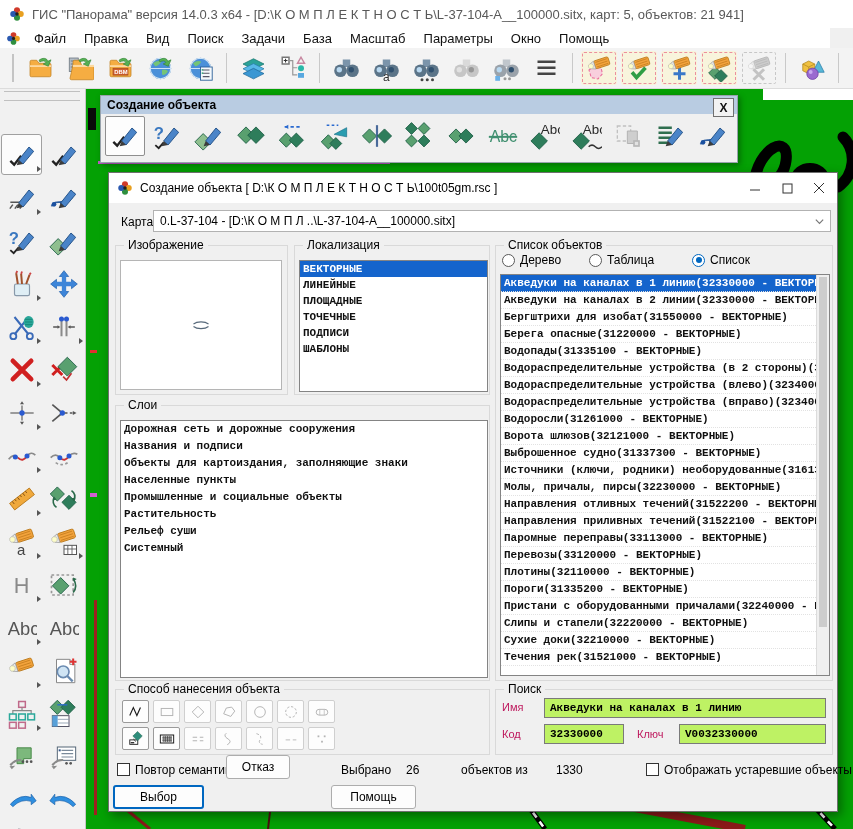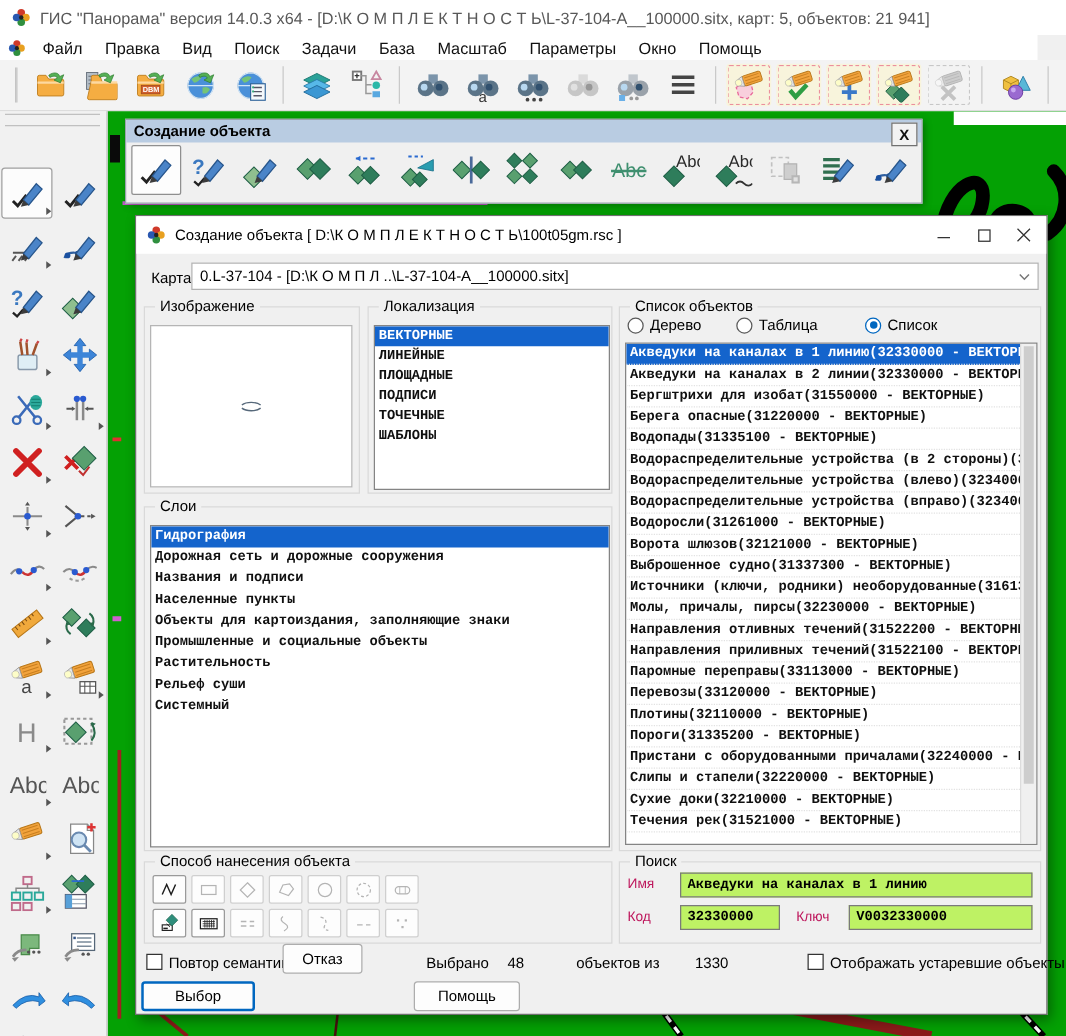--- a/index.html
+++ b/index.html
@@ -992,22 +992,22 @@
       </span>
     </div>
   </div>
 
   <div class="gb" id="gb-local">
     <span class="gb-t">Локализация</span>
     <div id="local-list">
         <div class="mrow mrow16 sel">ВЕКТОРНЫЕ</div>
         <div class="mrow mrow16">ЛИНЕЙНЫЕ</div>
         <div class="mrow mrow16">ПЛОЩАДНЫЕ</div>
+        <div class="mrow mrow16">ТОЧЕЧНЫЕ</div>
         <div class="mrow mrow16">ПОДПИСИ</div>
-        <div class="mrow mrow16">ТОЧЕЧНЫЕ</div>
         <div class="mrow mrow16">ШАБЛОНЫ</div>
       </div>
   </div>
 
   <div class="gb" id="gb-objects">
     <span class="gb-t">Список объектов</span>
     <div class="radio-row">
       <span class="radio-item" style="left:6px">
         <span class="rad"></span>
         <span>Дерево</span>
@@ -1049,25 +1049,24 @@
         </div>
       <div id="obj-scroll">
         <div id="obj-thumb"></div>
       </div>
     </div>
   </div>
 
   <div class="gb" id="gb-layers">
     <span class="gb-t">Слои</span>
     <div id="layer-list">
-        <div class="mrow sel">Гидрография</div>
         <div class="mrow">Дорожная сеть и дорожные сооружения</div>
         <div class="mrow">Названия и подписи</div>
+        <div class="mrow">Объекты для картоиздания, заполняющие знаки</div>
         <div class="mrow">Населенные пункты</div>
-        <div class="mrow">Объекты для картоиздания, заполняющие знаки</div>
         <div class="mrow">Промышленные и социальные объекты</div>
         <div class="mrow">Растительность</div>
         <div class="mrow">Рельеф суши</div>
         <div class="mrow">Системный</div>
       </div>
   </div>
 
   <div class="gb" id="gb-method">
     <span class="gb-t">Способ нанесения объекта</span>
     <div class="mth-row" style="top:10px">
@@ -1187,21 +1186,21 @@
     <input class="s-input" style="left: 48px; top: 8px; width: 282px;" value="Акведуки на каналах в 1 линию">
     <span class="s-label" style="left:6px;top:38px">Код</span>
     <input class="s-input" style="left: 48px; top: 34px; width: 80px;" value="32330000">
     <span class="s-label" style="left:141px;top:38px">Ключ</span>
     <input class="s-input" style="left: 183px; top: 34px; width: 147px;" value="V0032330000">
   </div>
 
   <span class="cb" style="left:8px;top:590px"></span>
   <span class="f-text" style="left:26px;top:590px">Повтор семантики</span>
   <span class="f-text" style="left:232px;top:590px">Выбрано</span>
-  <span class="f-text" style="left:297px;top:590px">48</span>
+  <span class="f-text" style="left:297px;top:590px">26</span>
   <span class="f-text" style="left:352px;top:590px">объектов из</span>
   <span class="f-text" style="left:447px;top:590px">1330</span>
   <span class="cb" style="left:537px;top:590px"></span>
   <span class="f-text" style="left:555px;top:590px">Отображать устаревшие объекты</span>
 
   <div class="btn def" style="left:4px;top:612px;width:91px">Выбор</div>
   <div class="btn" style="left:117px;top:582px;width:64px">Отказ</div>
   <div class="btn" style="left:222px;top:612px;width:85px">Помощь</div>
 </div>
 

